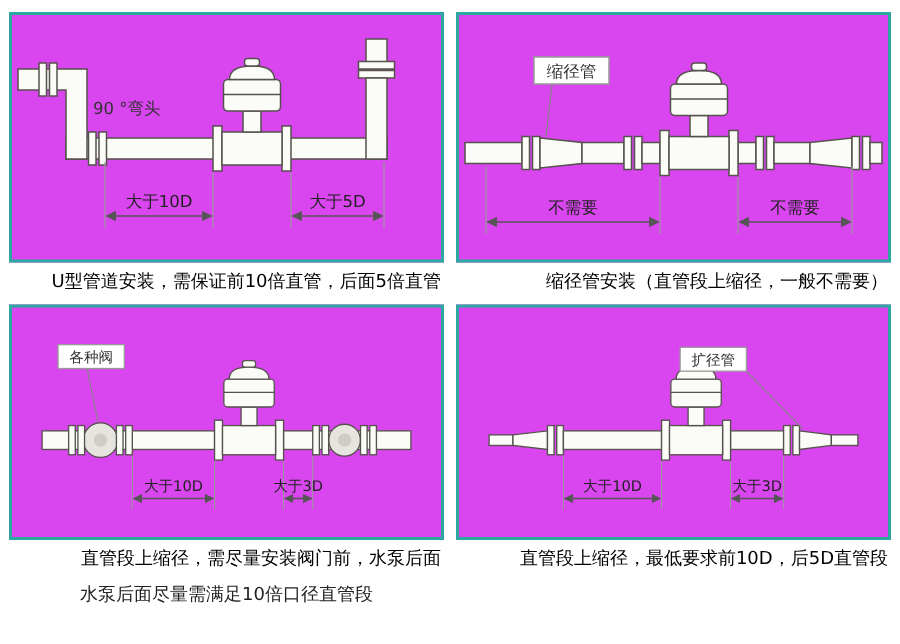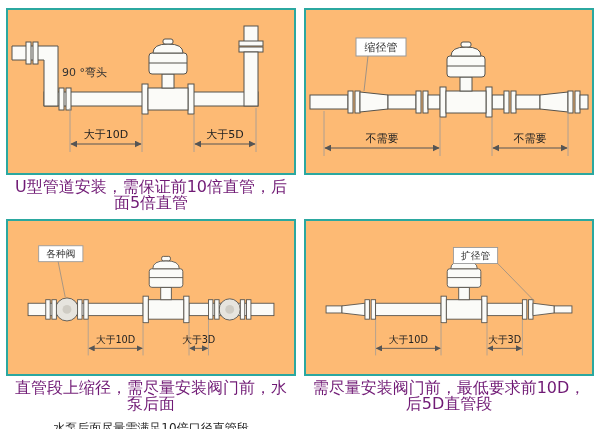--- a/index.html
+++ b/index.html
@@ -13,30 +13,30 @@
   .grid {
     display: grid;
     grid-template-columns: 290px 290px;
     column-gap: 8px;
     padding: 8px 6px 0 6px;
   }
   .panel { }
   .diagram-box {
     border: 2px solid #2ba8a0;
     height: 167px;
-    background: #fdba74;
+    background: #d946ef;
     overflow: hidden;
   }
   .panel.tall .diagram-box { height: 157px; }
   .diagram-box svg { display: block; width: 100%; height: 100%; }
   .caption {
-    font-size: 16px;
+    font-size: 12px;
     line-height: 16px;
-    color: #701a75;
-    text-align: center;
+    color: #000000;
+    text-align: right;
     margin: 4px 2px 8px 2px;
   }
   .caption2 {
     font-size: 12px;
     line-height: 16px;
     color: #222;
     text-align: center;
     margin: 0 2px 21px 2px;
   }
   
@@ -139,20 +139,21 @@
           <text x="76" y="132" text-anchor="middle">不需要</text>
         </g>
         <g>
           <line class="ext" x1="186" y1="108" x2="186" y2="146"></line>
           <line class="ext" x1="262" y1="101" x2="262" y2="146"></line>
           <line class="dim" x1="187" y1="138" x2="261" y2="138" marker-start="url(#ar)" marker-end="url(#ar)"></line>
           <text x="224" y="132" text-anchor="middle">不需要</text>
         </g>
       </svg>
     </div>
+    <div class="caption">缩径管安装（直管段上缩径，一般不需要）</div>
   </div>
 
   <div class="panel tall">
     <div class="diagram-box">
       <svg viewBox="0 0 286 173">
         <g>
           <rect class="pp" x="4" y="93" width="130" height="14"></rect>
           <rect class="pp" x="186" y="93" width="96" height="14"></rect>
           <circle class="valv" cx="48" cy="100" r="13"></circle>
           <circle class="valc" cx="48" cy="100" r="5"></circle>
@@ -213,16 +214,16 @@
           <text x="97" y="138" text-anchor="middle">大于10D</text>
         </g>
         <g>
           <line class="ext" x1="186" y1="116" x2="186" y2="152"></line>
           <line class="ext" x1="226" y1="112" x2="226" y2="152"></line>
           <line class="dim" x1="187" y1="144" x2="225" y2="144" marker-start="url(#ar)" marker-end="url(#ar)"></line>
           <text x="206" y="138" text-anchor="middle">大于3D</text>
         </g>
       </svg>
     </div>
-    <div class="caption">需尽量安装阀门前，最低要求前10D，后5D直管段</div>
+    <div class="caption">直管段上缩径，最低要求前10D，后5D直管段</div>
   </div>
 
 </div>
 
 </body></html>

